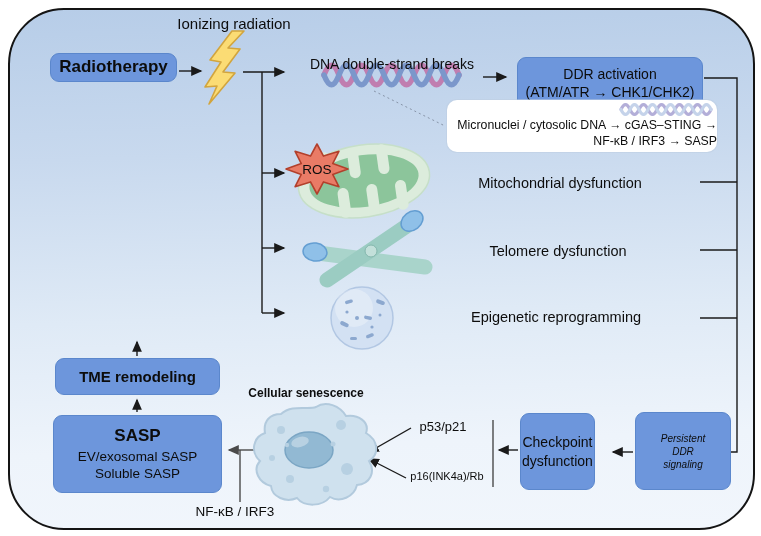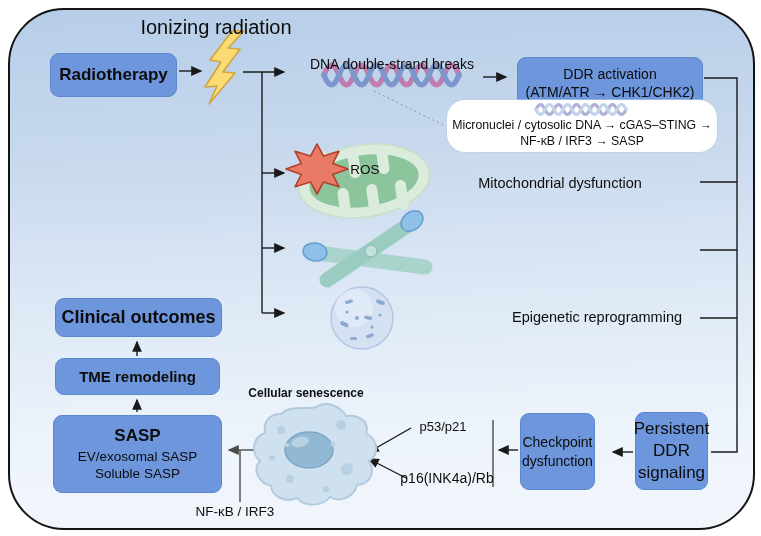--- a/index.html
+++ b/index.html
@@ -13,22 +13,22 @@
     background:linear-gradient(178deg,#b7cde8 0%,#c8d9ee 28%,#dfeaf6 58%,#eef4fb 82%,#f1f6fc 100%);
   }
   .abs{position:absolute;}
   .lbl{position:absolute;white-space:nowrap;transform:translateX(-50%);text-align:center;line-height:1.2;}
   .box{
     position:absolute;display:flex;flex-direction:column;align-items:center;justify-content:center;
     background:#6d96dc;border:1px solid #5b87cc;border-radius:9px;color:#0c0c0c;text-align:center;
     box-sizing:border-box;line-height:1.3;
   }
   .whitebox{
-    position:absolute;display:flex;flex-direction:column;align-items:center;justify-content:center;
-    background:#ffffff;border-radius:18px;text-align:center;box-sizing:border-box;
+    position:absolute;display:flex;flex-direction:column;align-items:flex-end;justify-content:center;
+    background:#ffffff;border-radius:10px;text-align:center;box-sizing:border-box;
     box-shadow:0 0 0 1px rgba(190,205,225,.55);
   }
   svg{display:block;}
 </style>
 </head>
 <body>
 
 <div id="stage">
   <div id="panel"></div>
 
@@ -125,70 +125,70 @@
         <circle cx="347" cy="469" r="6"></circle>
         <circle cx="290" cy="479" r="4"></circle>
         <circle cx="326" cy="489" r="3.2"></circle>
         <circle cx="272" cy="458" r="3"></circle>
         <circle cx="333" cy="444" r="2.5"></circle>
         <circle cx="287" cy="445" r="2.2"></circle>
       </g>
     </g>
   </svg>
 
-  <div class="lbl" style="left:216px;top:15px;font-size:20px;">Ionizing radiation</div>
+  <div class="lbl" style="left:234px;top:15px;font-size:15px;">Ionizing radiation</div>
 
-  <div class="box" style="left:50px;top:53px;width:127px;height:44px;font-size:17px;font-weight:bold;">Radiotherapy</div>
+  <div class="box" style="left:50px;top:53px;width:127px;height:29px;font-size:17px;font-weight:bold;">Radiotherapy</div>
 
   <div class="lbl" style="left:392px;top:56px;font-size:14px;">DNA double-strand breaks</div>
 
   <div class="box" style="left:517px;top:57px;width:186px;height:52px;font-size:14px;">
     <div>DDR activation</div>
     <div>(ATM/ATR → CHK1/CHK2)</div>
   </div>
 
   <div class="whitebox" style="left:447px;top:100px;width:270px;height:52px;font-size:12.3px;line-height:1.28;">
     <svg width="100" height="15" viewBox="0 0 100 15" style="margin-bottom:1px;">
       <g fill="none" stroke-linecap="round" stroke-width="3.2">
         <path stroke="#b3aed8" d="M4,7.5 C7,1 10,1 13,7.5 C16,14 19,14 22,7.5 C25,1 28,1 31,7.5 C34,14 37,14 40,7.5 C43,1 46,1 49,7.5 C52,14 55,14 58,7.5 C61,1 64,1 67,7.5 C70,14 73,14 76,7.5 C79,1 82,1 85,7.5 C88,14 91,14 94,7.5"></path>
         <path stroke="#c5d3ea" d="M4,7.5 C7,14 10,14 13,7.5 C16,1 19,1 22,7.5 C25,14 28,14 31,7.5 C34,1 37,1 40,7.5 C43,14 46,14 49,7.5 C52,1 55,1 58,7.5 C61,14 64,14 67,7.5 C70,1 73,1 76,7.5 C79,14 82,14 85,7.5 C88,1 91,1 94,7.5"></path>
       </g>
     </svg>
     <div>Micronuclei / cytosolic DNA → cGAS–STING →</div>
     <div>NF-κB / IRF3 → SASP</div>
   </div>
 
-  <div class="lbl" style="left:317px;top:162px;font-size:13.5px;margin-left:48px;">ROS</div>
+  <div class="lbl" style="left:317px;top:162px;font-size:13.5px;">ROS</div>
 
   <div class="lbl" style="left:560px;top:175px;font-size:14.5px;">Mitochondrial dysfunction</div>
 
+  <div class="lbl" style="left:558px;top:243px;font-size:14.5px;">Telomere dysfunction</div>
 
-  <div class="lbl" style="left:556px;top:309px;font-size:14.5px;margin-left:41px;">Epigenetic reprogramming</div>
+  <div class="lbl" style="left:556px;top:309px;font-size:14.5px;">Epigenetic reprogramming</div>
 
-  <div class="box" style="left:55px;top:298px;width:167px;height:39px;font-size:18px;font-weight:bold;">Clinical outcomes</div>
 
   <div class="box" style="left:55px;top:358px;width:165px;height:37px;font-size:15px;font-weight:bold;">TME remodeling</div>
 
   <div class="box" style="left:53px;top:415px;width:169px;height:78px;font-size:13.5px;">
     <div style="font-size:17px;font-weight:bold;">SASP</div>
     <div>EV/exosomal SASP</div>
     <div>Soluble SASP</div>
   </div>
 
   <div class="lbl" style="left:306px;top:386px;font-size:12px;font-weight:bold;">Cellular senescence</div>
 
   <div class="lbl" style="left:443px;top:419px;font-size:13px;">p53/p21</div>
 
-  <div class="lbl" style="left:447px;top:470px;font-size:14px;text-align:right;">p16(INK4a)/Rb</div>
+  <div class="lbl" style="left:447px;top:470px;font-size:11px;text-align:right;">p16(INK4a)/Rb</div>
 
   <div class="box" style="left:520px;top:413px;width:75px;height:77px;font-size:14px;">
     <div>Checkpoint</div>
     <div>dysfunction</div>
   </div>
 
-  <div class="box" style="left:635px;top:412px;width:73px;height:78px;font-size:17px;">
+  <div class="box" style="left:635px;top:412px;width:96px;height:78px;font-size:10px;font-style:italic;">
     <div>Persistent</div>
     <div>DDR</div>
     <div>signaling</div>
   </div>
 
   <div class="lbl" style="left:235px;top:504px;font-size:13.5px;">NF-κB / IRF3</div>
 </div>
 
 </body></html>

